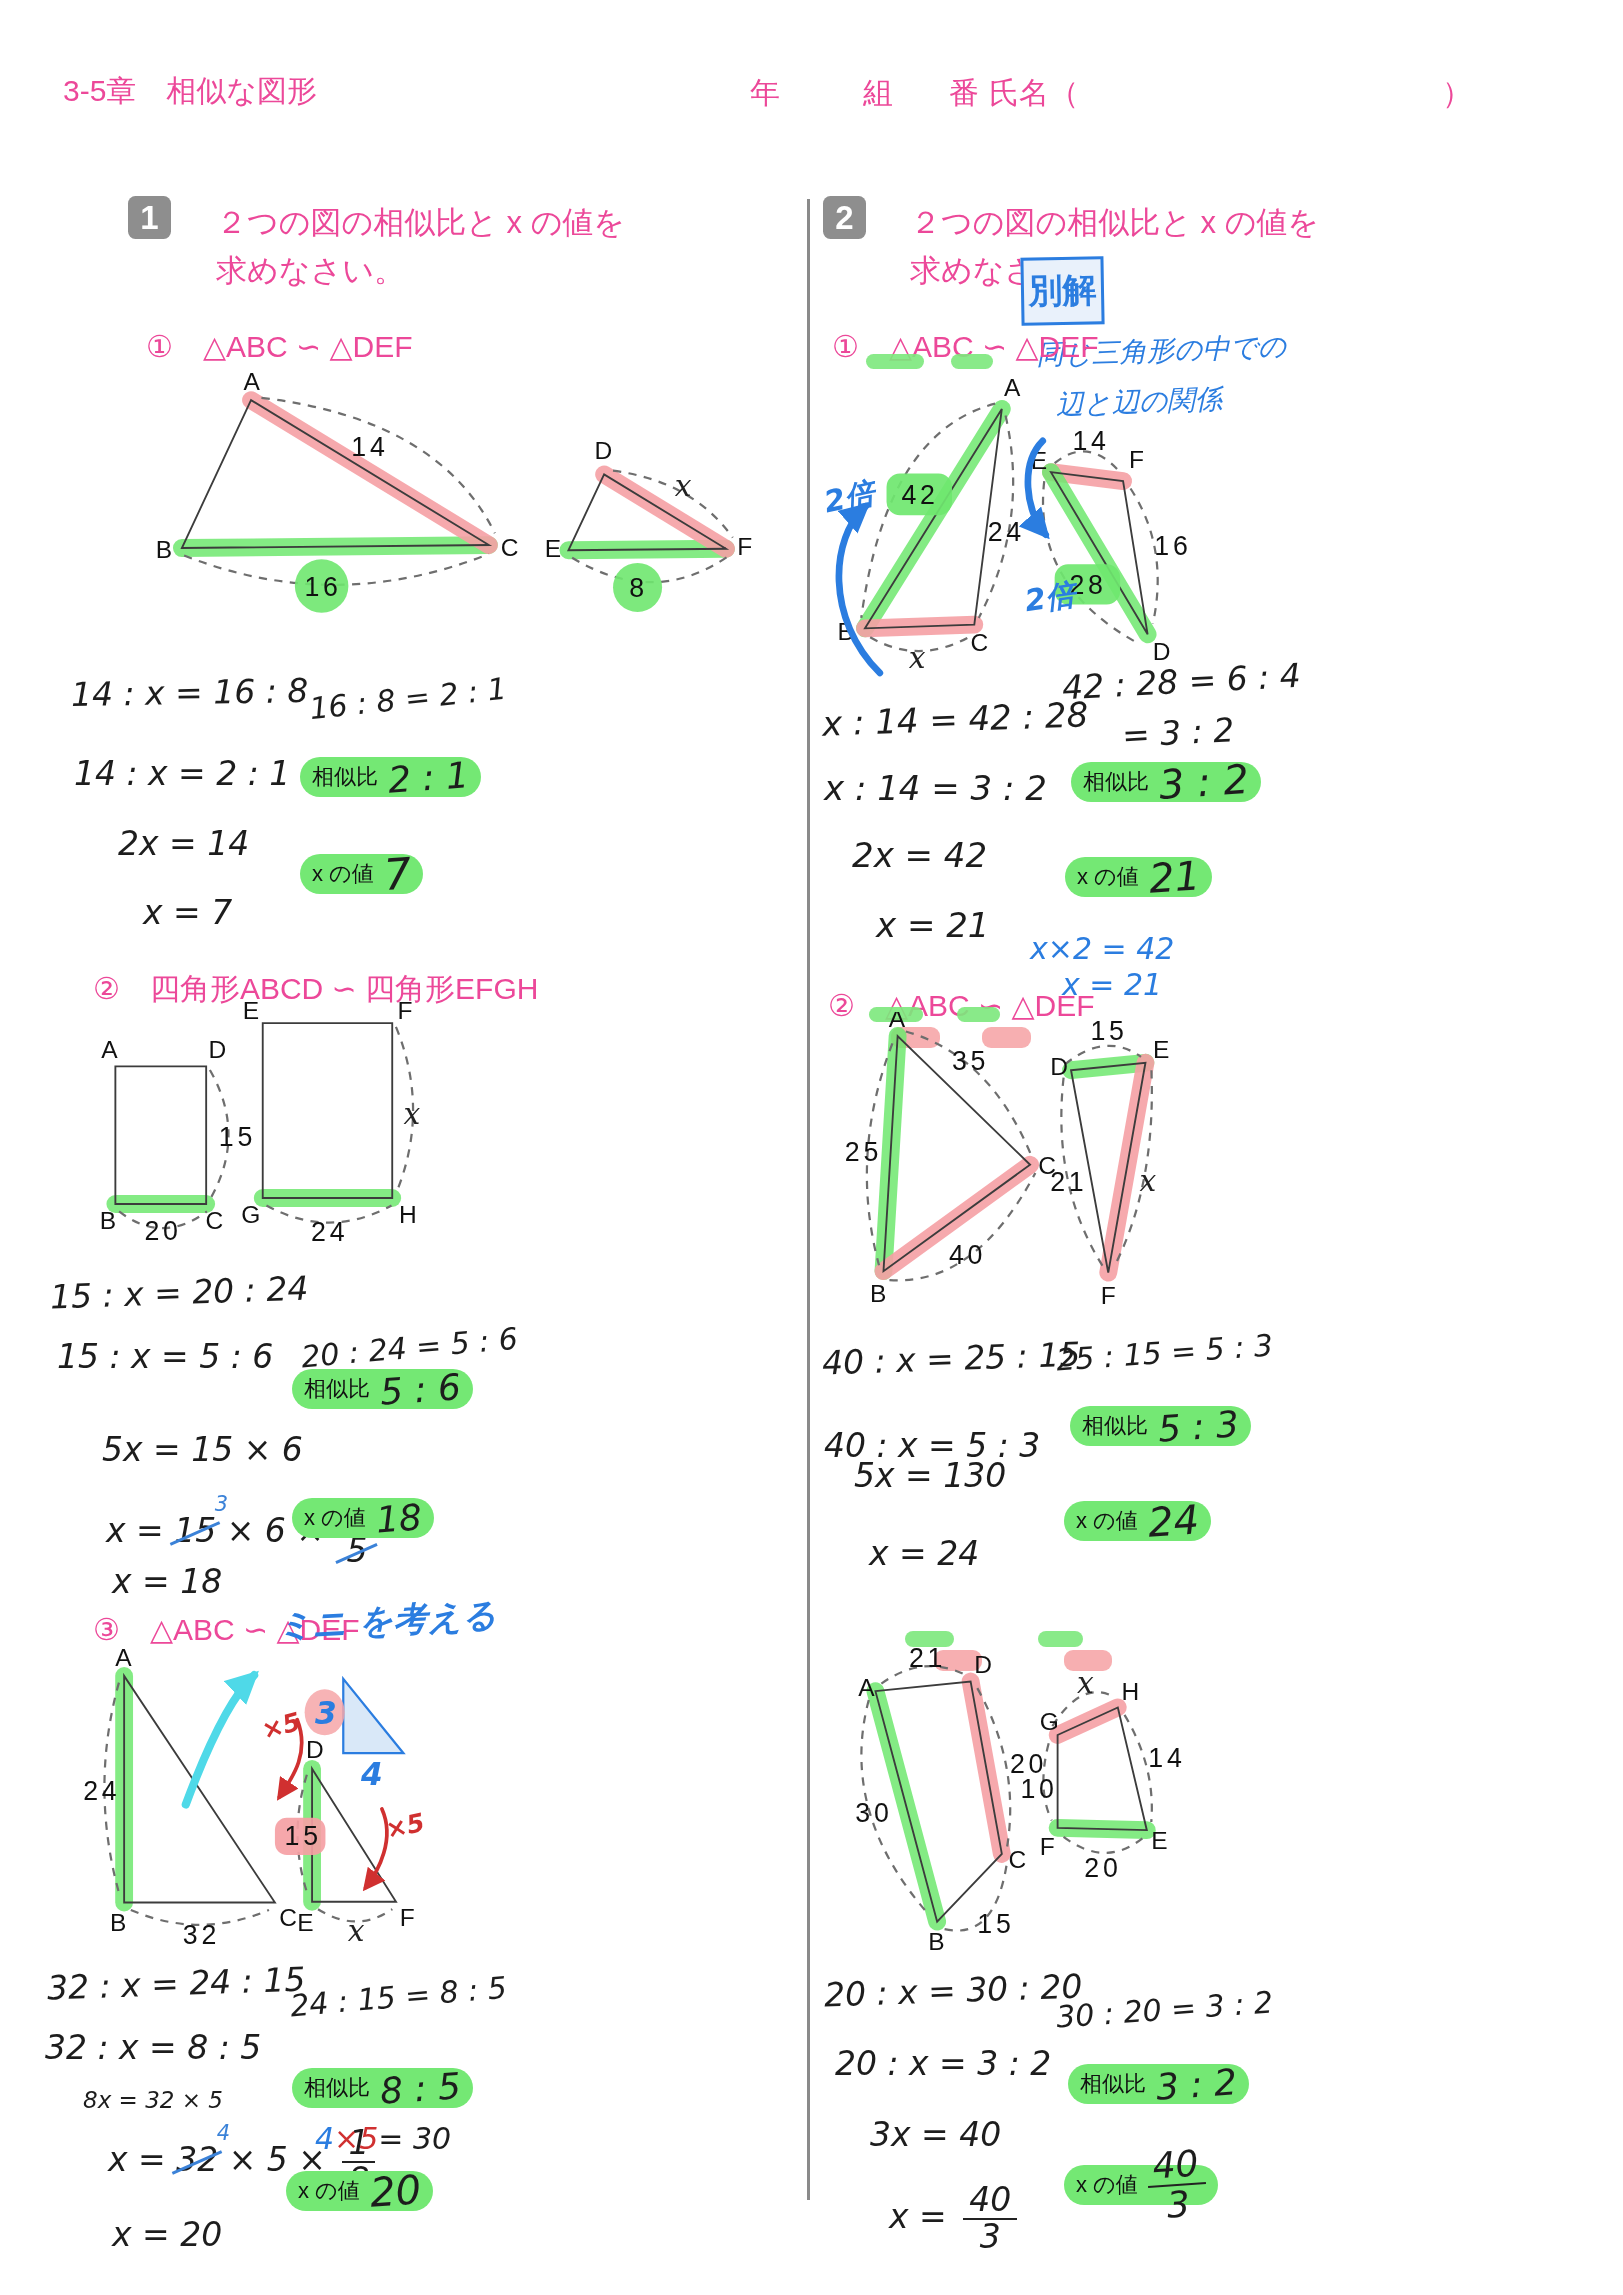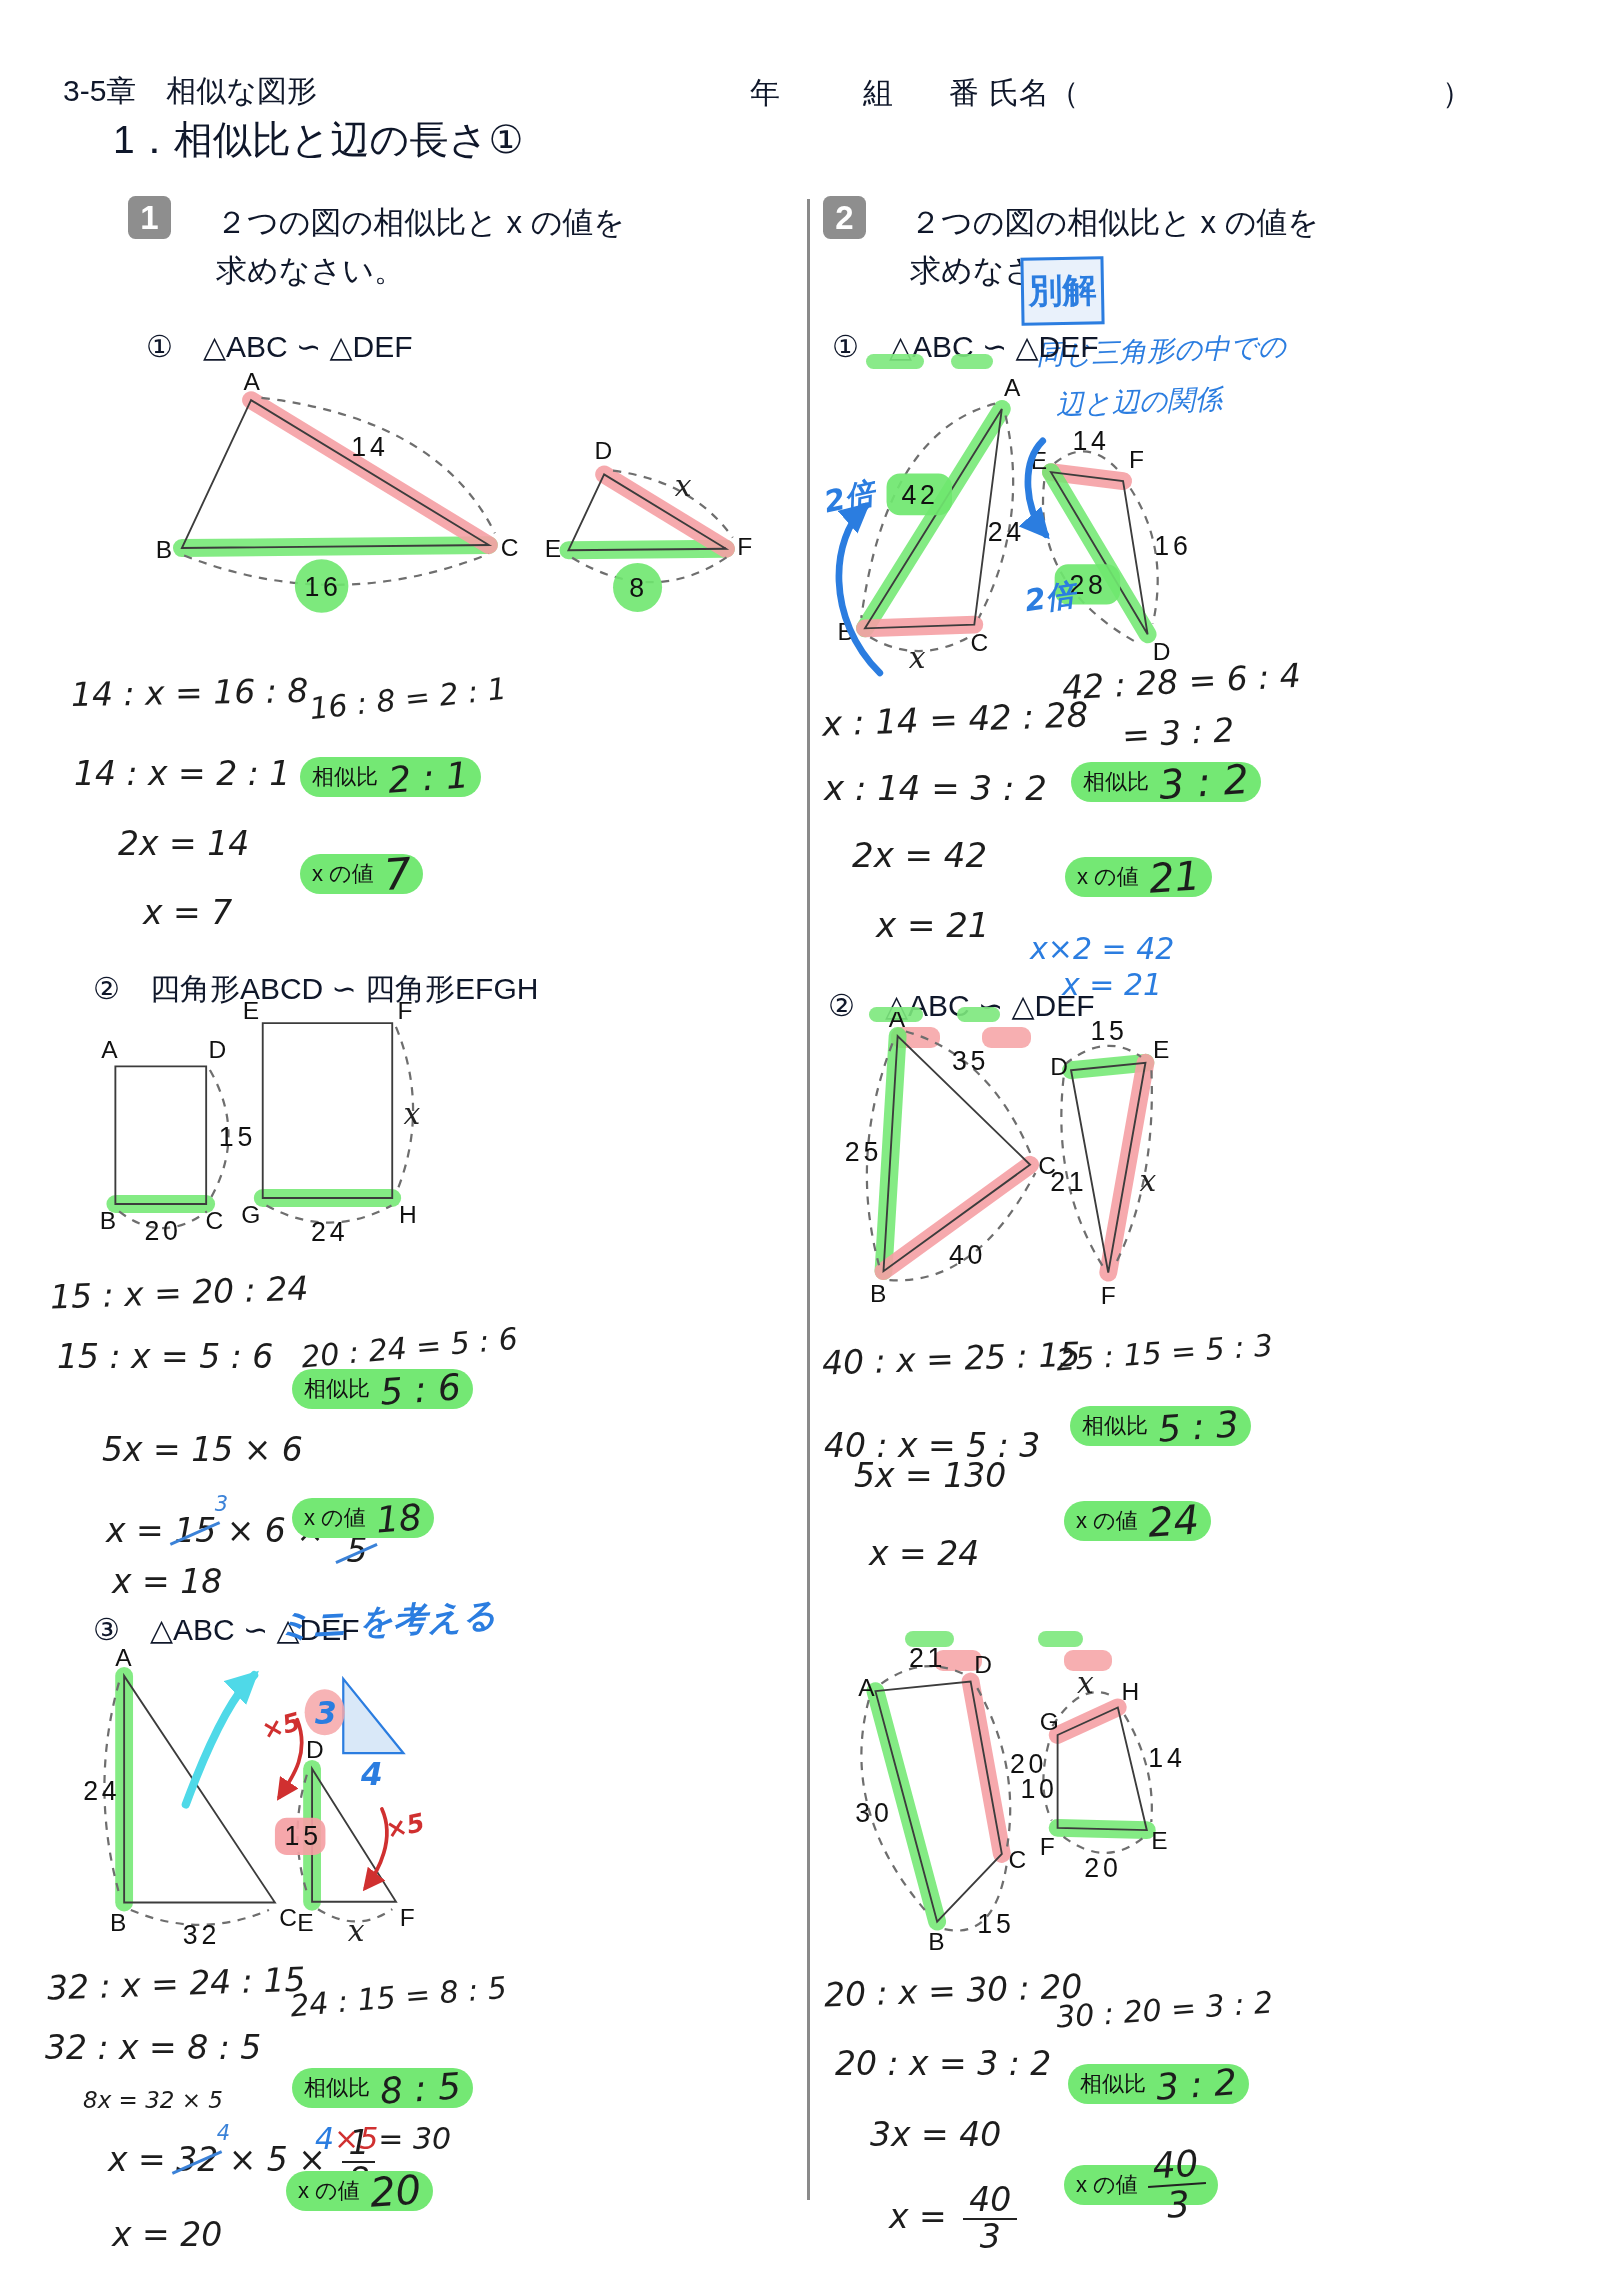--- a/index.html
+++ b/index.html
@@ -1,19 +1,19 @@
 <!DOCTYPE html>
 <html style="font-size:12px"><head>
 <meta charset="utf-8">
 <style>
   html,body{margin:0;padding:0;background:#e8e8e8;}
   #page{position:relative;width:1624px;height:2295px;background:#ffffff;overflow:hidden;
         font-family:"Liberation Sans","DejaVu Sans",sans-serif;color:#111;}
   .abs{position:absolute;white-space:nowrap;}
-  .pr{font-family:"Liberation Sans","DejaVu Sans",sans-serif;color:#0f172a;}
+  .pr{font-family:"Liberation Sans","DejaVu Sans",sans-serif;color:#ec4899;}
   .hw{font-family:"DejaVu Sans",sans-serif;font-style:italic;color:#1d1d1d;white-space:nowrap;}
   .hwb{font-family:"DejaVu Sans",sans-serif;font-style:italic;font-weight:bold;color:#2b7de0;white-space:nowrap;}
   .numbox{width:43px;height:43px;background:#8e8e8e;color:#fff;border-radius:7.4px;
           font-size:33px;font-weight:bold;display:flex;align-items:center;justify-content:center;}
   .betsu{border:3px solid #2b7de0;background:#e9f1fb;color:#2b7de0;font-weight:bold;font-size:34px;
          width:77px;height:62px;display:flex;align-items:center;justify-content:center;transform:rotate(-1deg);
          font-family:"DejaVu Sans",sans-serif;}
   .pill{position:absolute;display:flex;align-items:center;background:#74e874;border-radius:20px;height:40px;
         padding:0 12px;white-space:nowrap;overflow:visible;}
   .pill .plab{font-size:22px;color:#111;}
@@ -55,21 +55,20 @@
 <body>
 
 <div id="page">
 
   <div class="abs pr" style="left:63px;top:71px;font-size:30px;">3-5章　相似な図形</div>
   <div class="abs pr" style="left:750px;top:73px;font-size:30px;">年</div>
   <div class="abs pr" style="left:863px;top:73px;font-size:30px;">組</div>
   <div class="abs pr" style="left:949px;top:73px;font-size:30px;">番</div>
   <div class="abs pr" style="left:989px;top:73px;font-size:30px;">氏名（</div>
   <div class="abs pr" style="left:1442px;top:73px;font-size:30px;">）</div>
-  <div class="abs pr" style="left:113px;top:113px;font-size:39px;">1．相似比と辺の長さ①</div>
 
   <div class="divider" style="left:807px;top:199px;width:3px;height:2001px;"></div>
 
   <div class="abs numbox" style="left:128px;top:196px;">1</div>
   <div class="abs pr" style="left:216px;top:202px;font-size:31px;">２つの図の相似比と x の値を</div>
   <div class="abs pr" style="left:216px;top:250px;font-size:31px;">求めなさい。</div>
 
   <div class="abs pr" style="left:146px;top:327px;font-size:30px;">①　△ABC ∽ △DEF</div>
 
   <svg class="abs" style="left:141px;top:368px;" width="669" height="253" viewBox="0 0 900 340">

